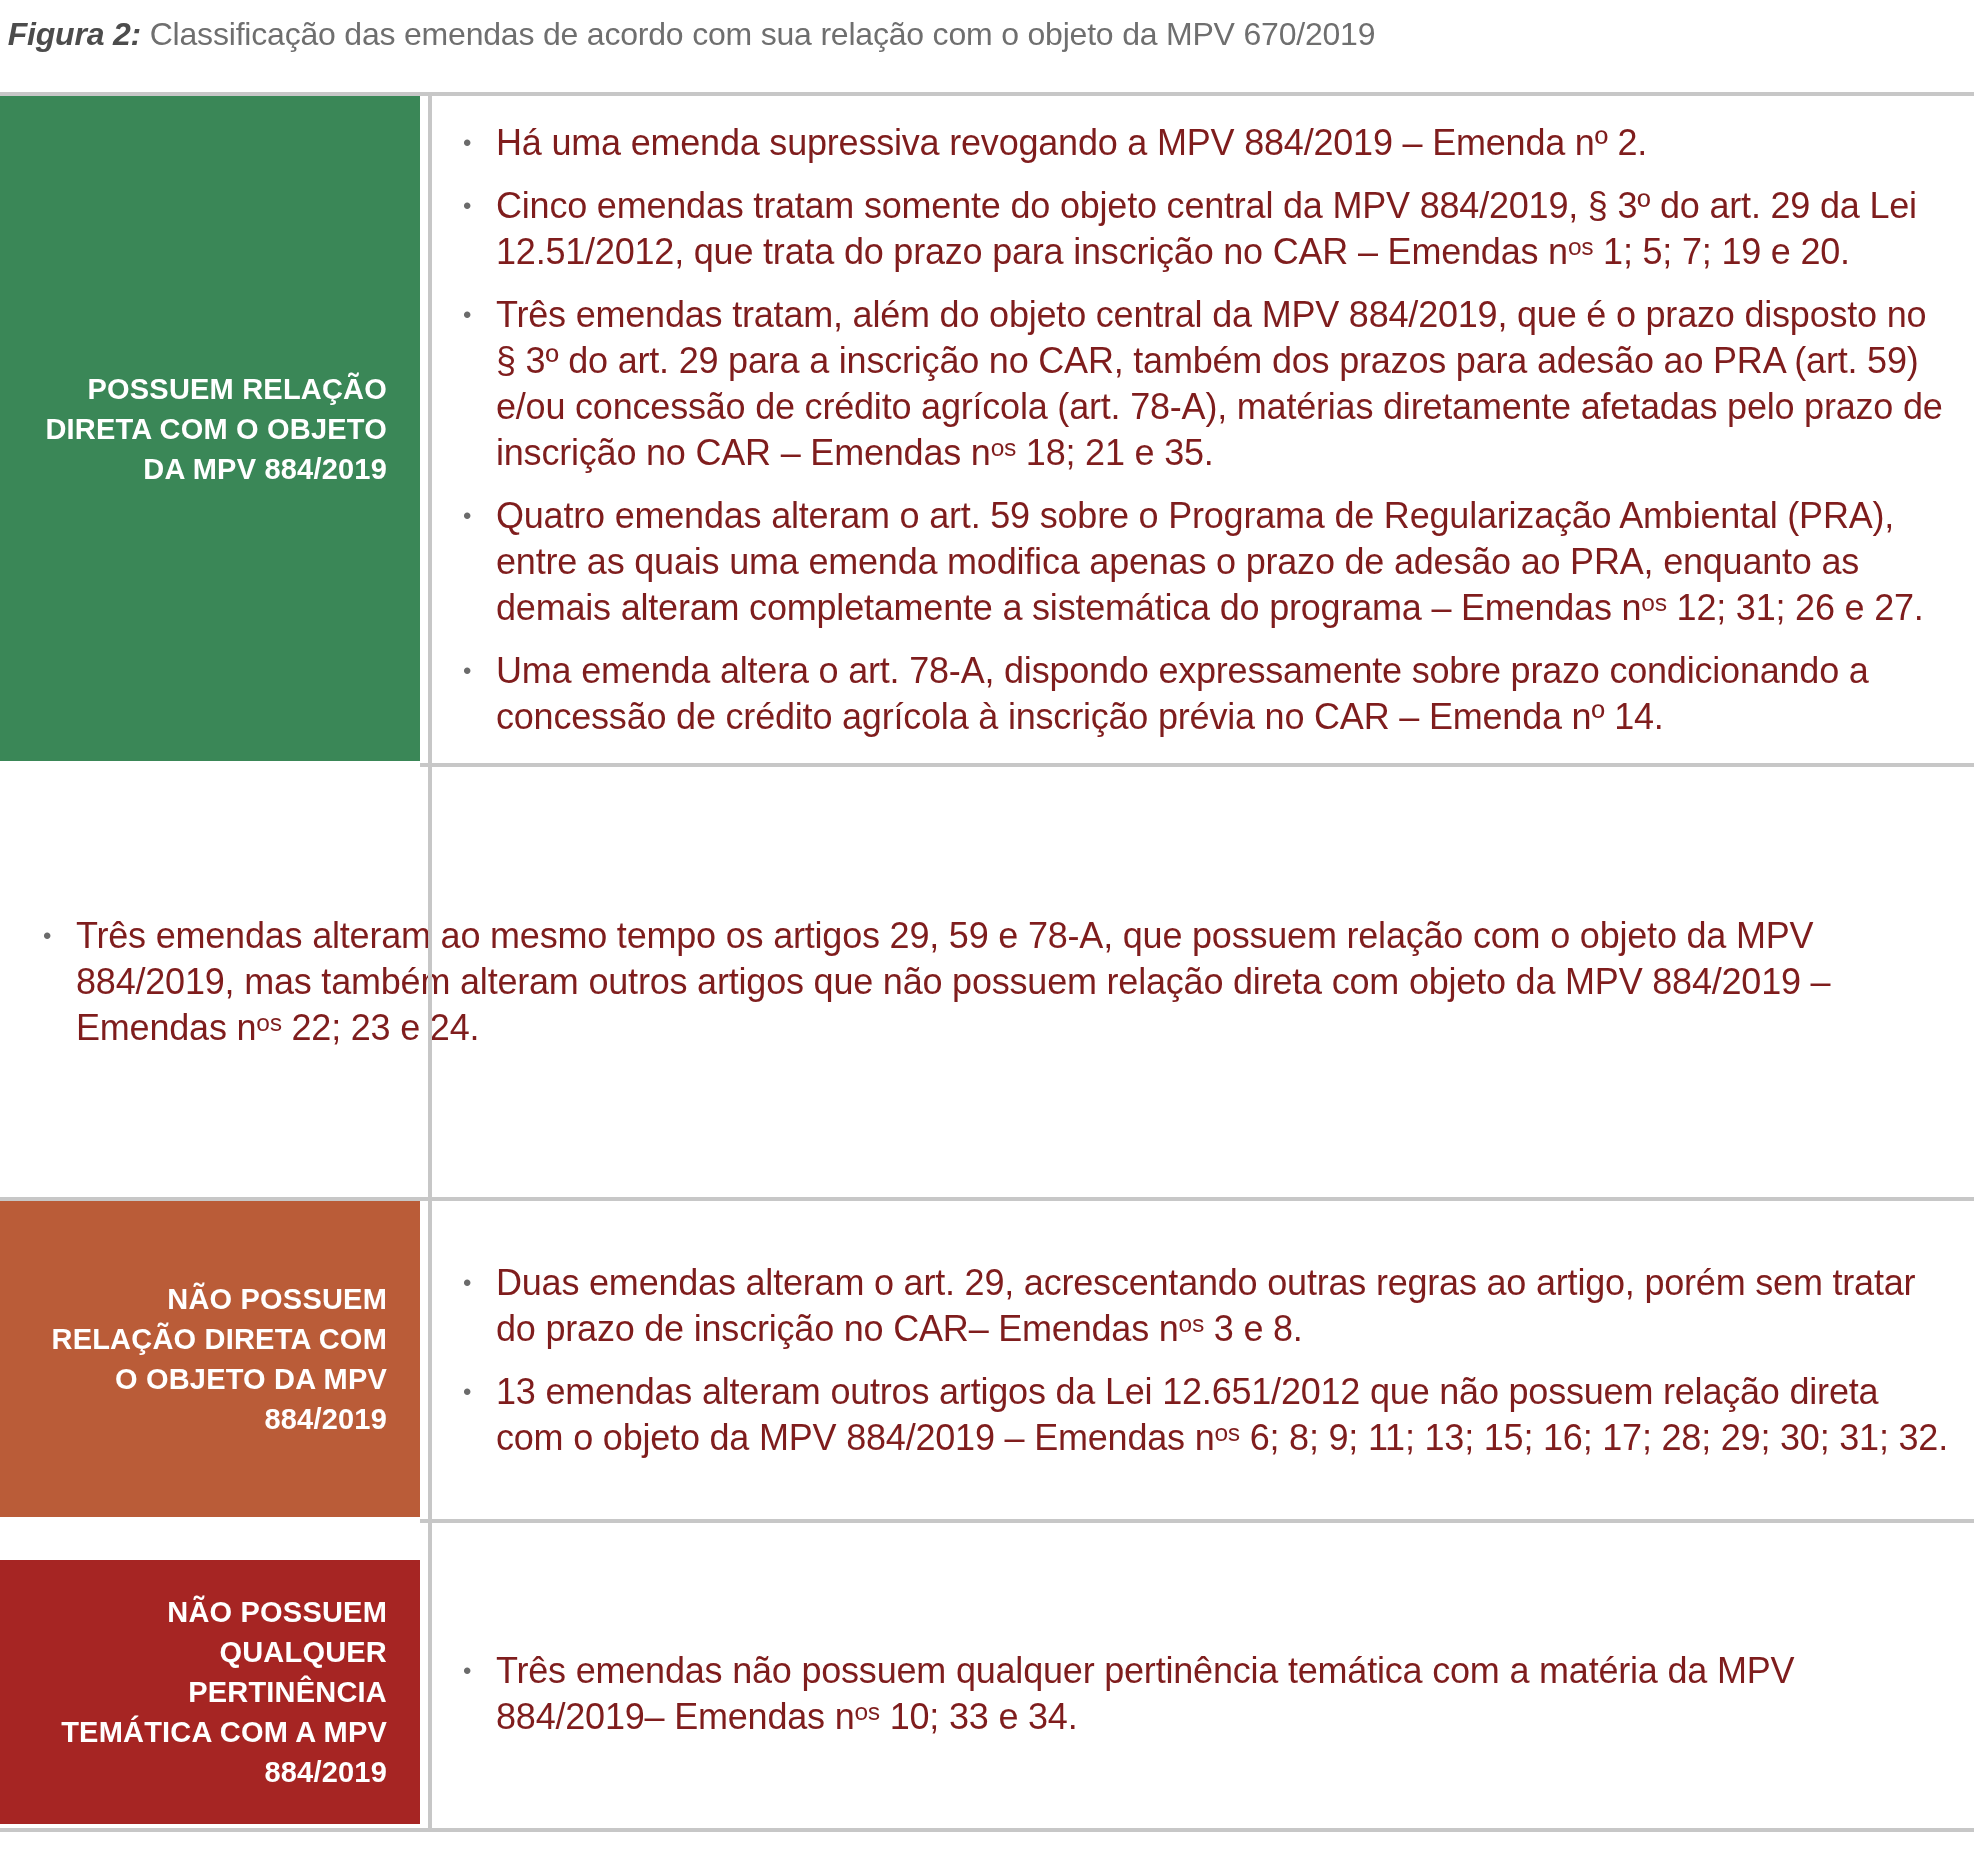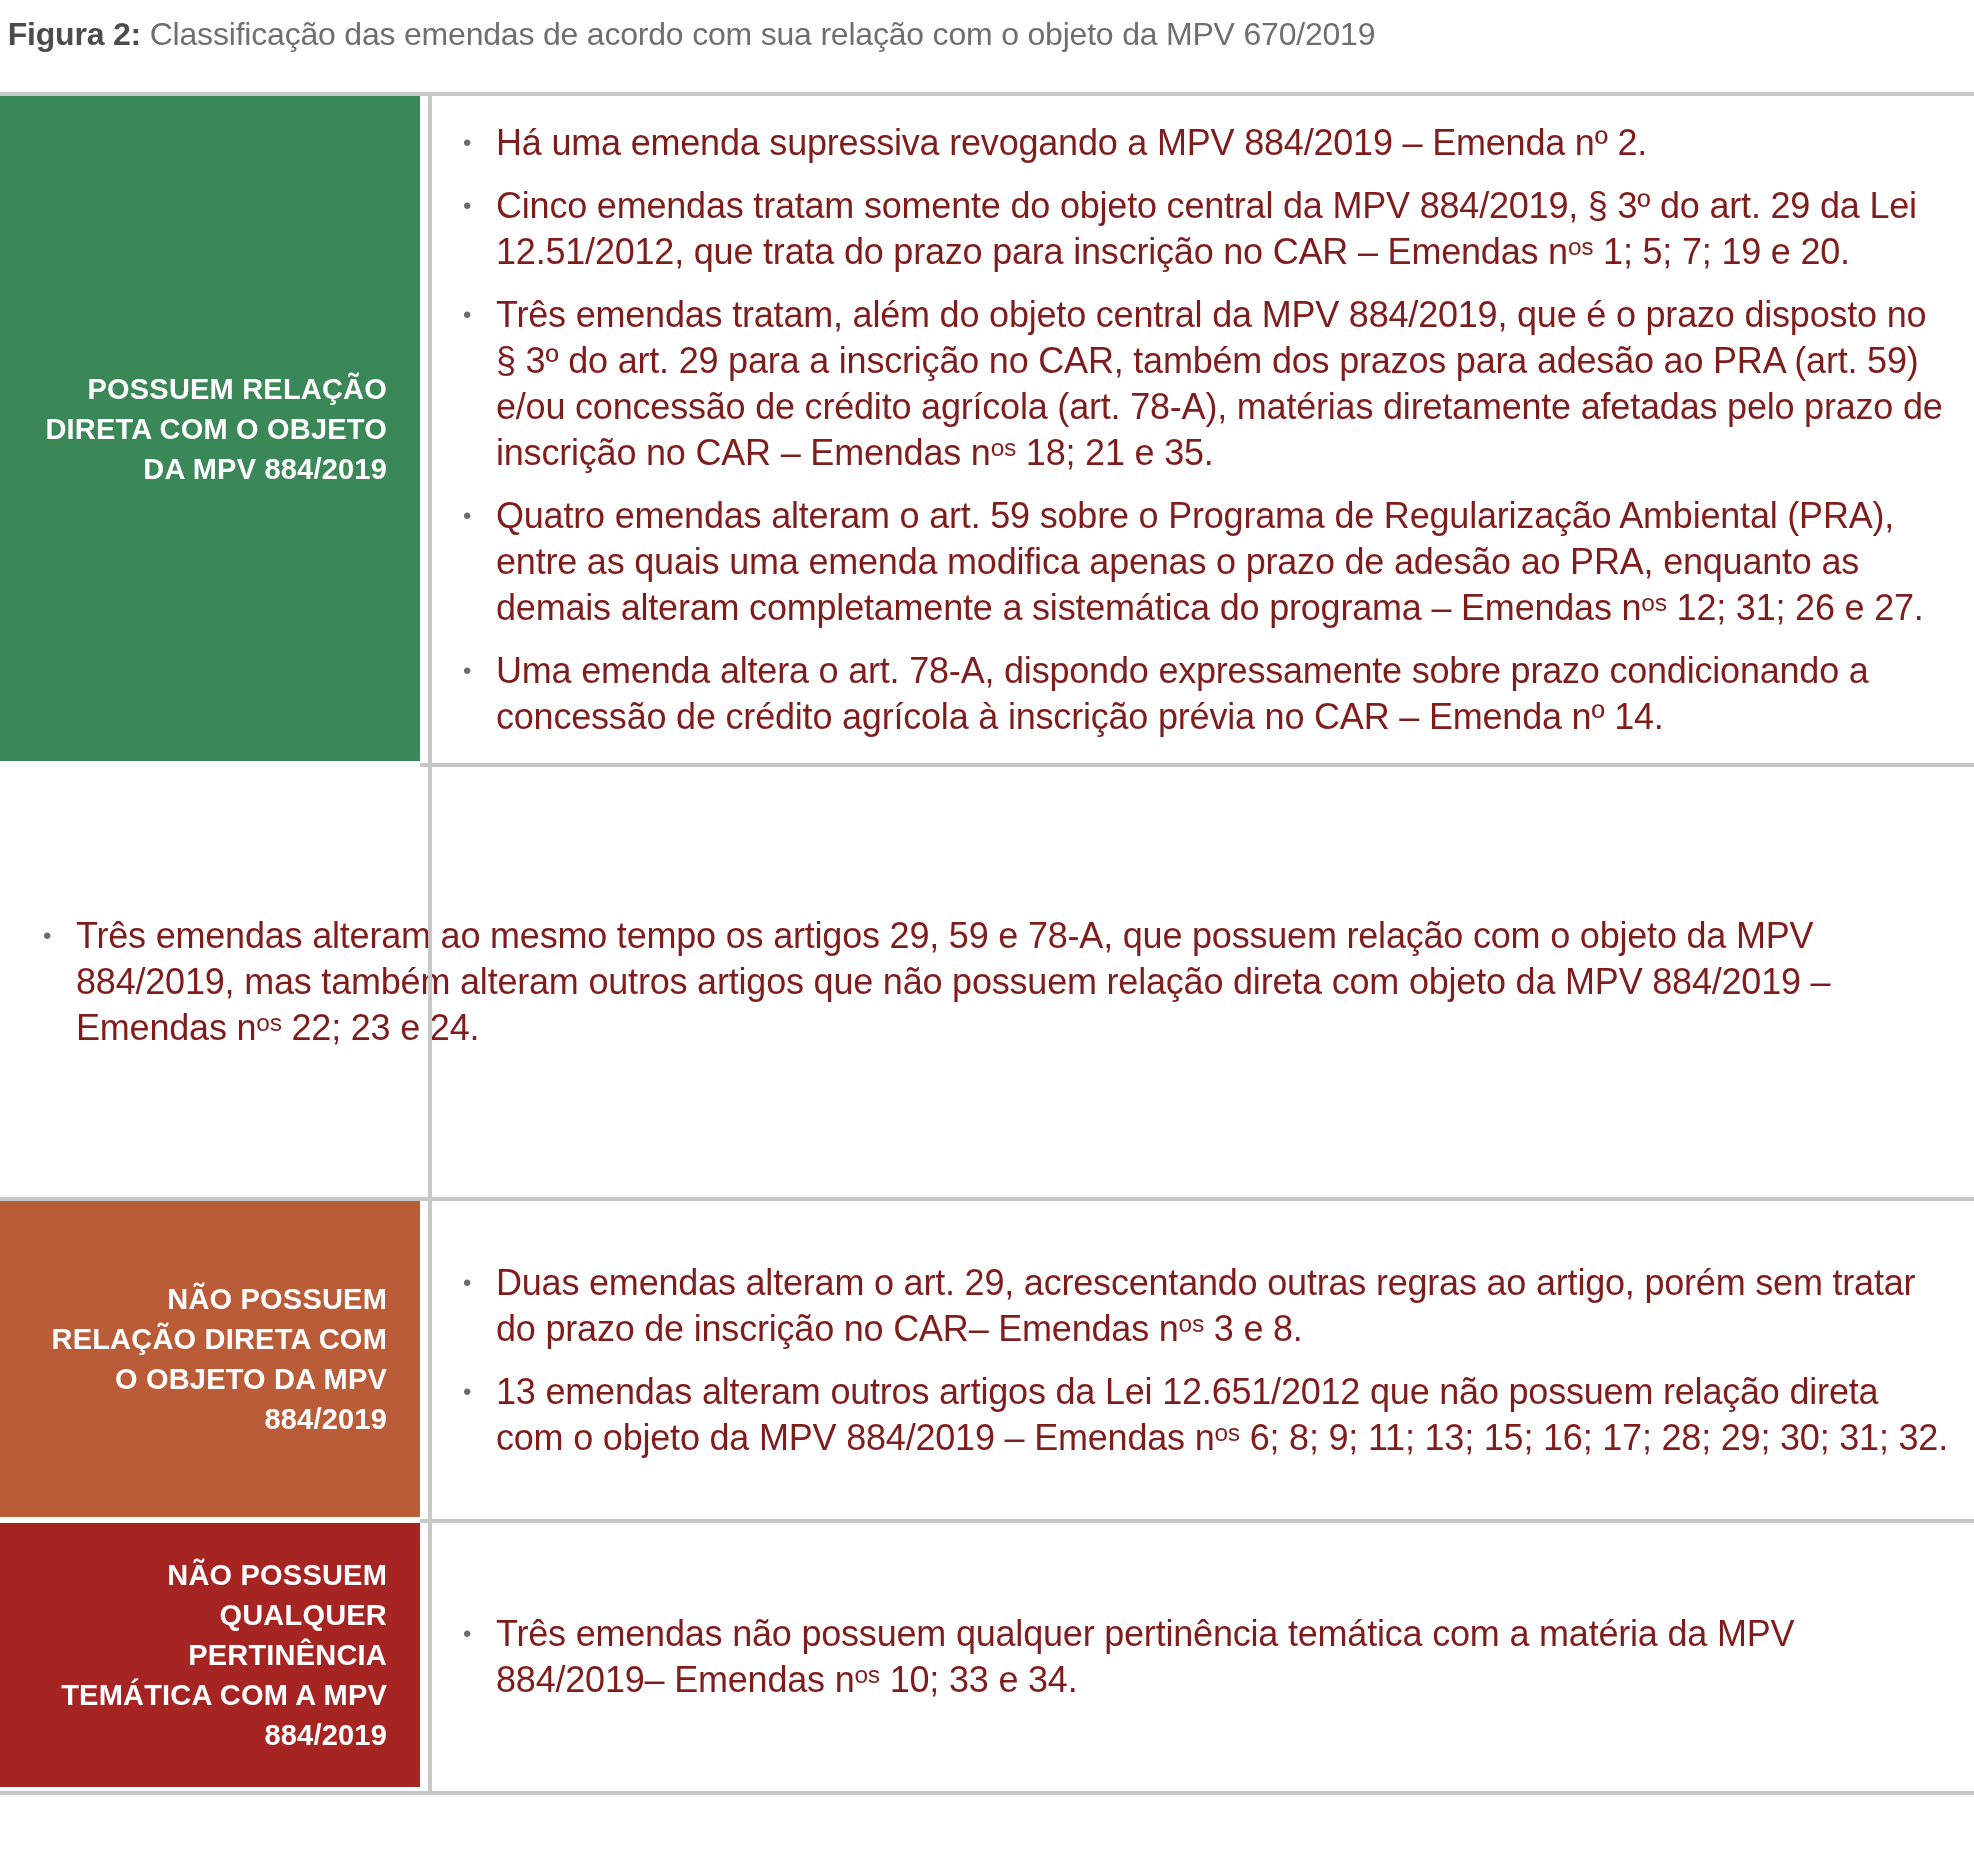--- a/index.html
+++ b/index.html
@@ -18,41 +18,42 @@
   .fig-title {
     padding: 13.4px 0 0 7.7px;
     font-size: 32px;
     line-height: 42px;
     color: #6f6f6f;
     letter-spacing: -0.2px;
   }
   .fig-title .prefix {
     font-weight: bold;
     color: #4c4c4c;
+    font-style: italic;
   }
   .fig-table {
     position: relative;
     margin-top: 37px;
     border-top: 4.8px solid #c7c7c7;
     border-bottom: 4.8px solid #c7c7c7;
   }
   .vline {
     position: absolute;
     left: 428px;
     top: 0;
     bottom: 0;
     width: 3.8px;
     background: #c7c7c7;
     z-index: 2;
   }
   .t-row { display: flex; }
   .t-row.r1 { height: 671px; }
   .t-row.r2 { height: 434px; }
   .t-row.r3 { height: 322px; }
-  .t-row.r4 { height: 268px; }
+  .t-row.r4 { height: 268px; margin-top: 37px; }
   .cat {
     flex: 0 0 420px;
     box-sizing: border-box;
     display: flex;
     align-items: center;
     justify-content: center;
     text-align: right;
     padding: 0 33px;
     margin-bottom: 6.7px;
     color: #ffffff;

